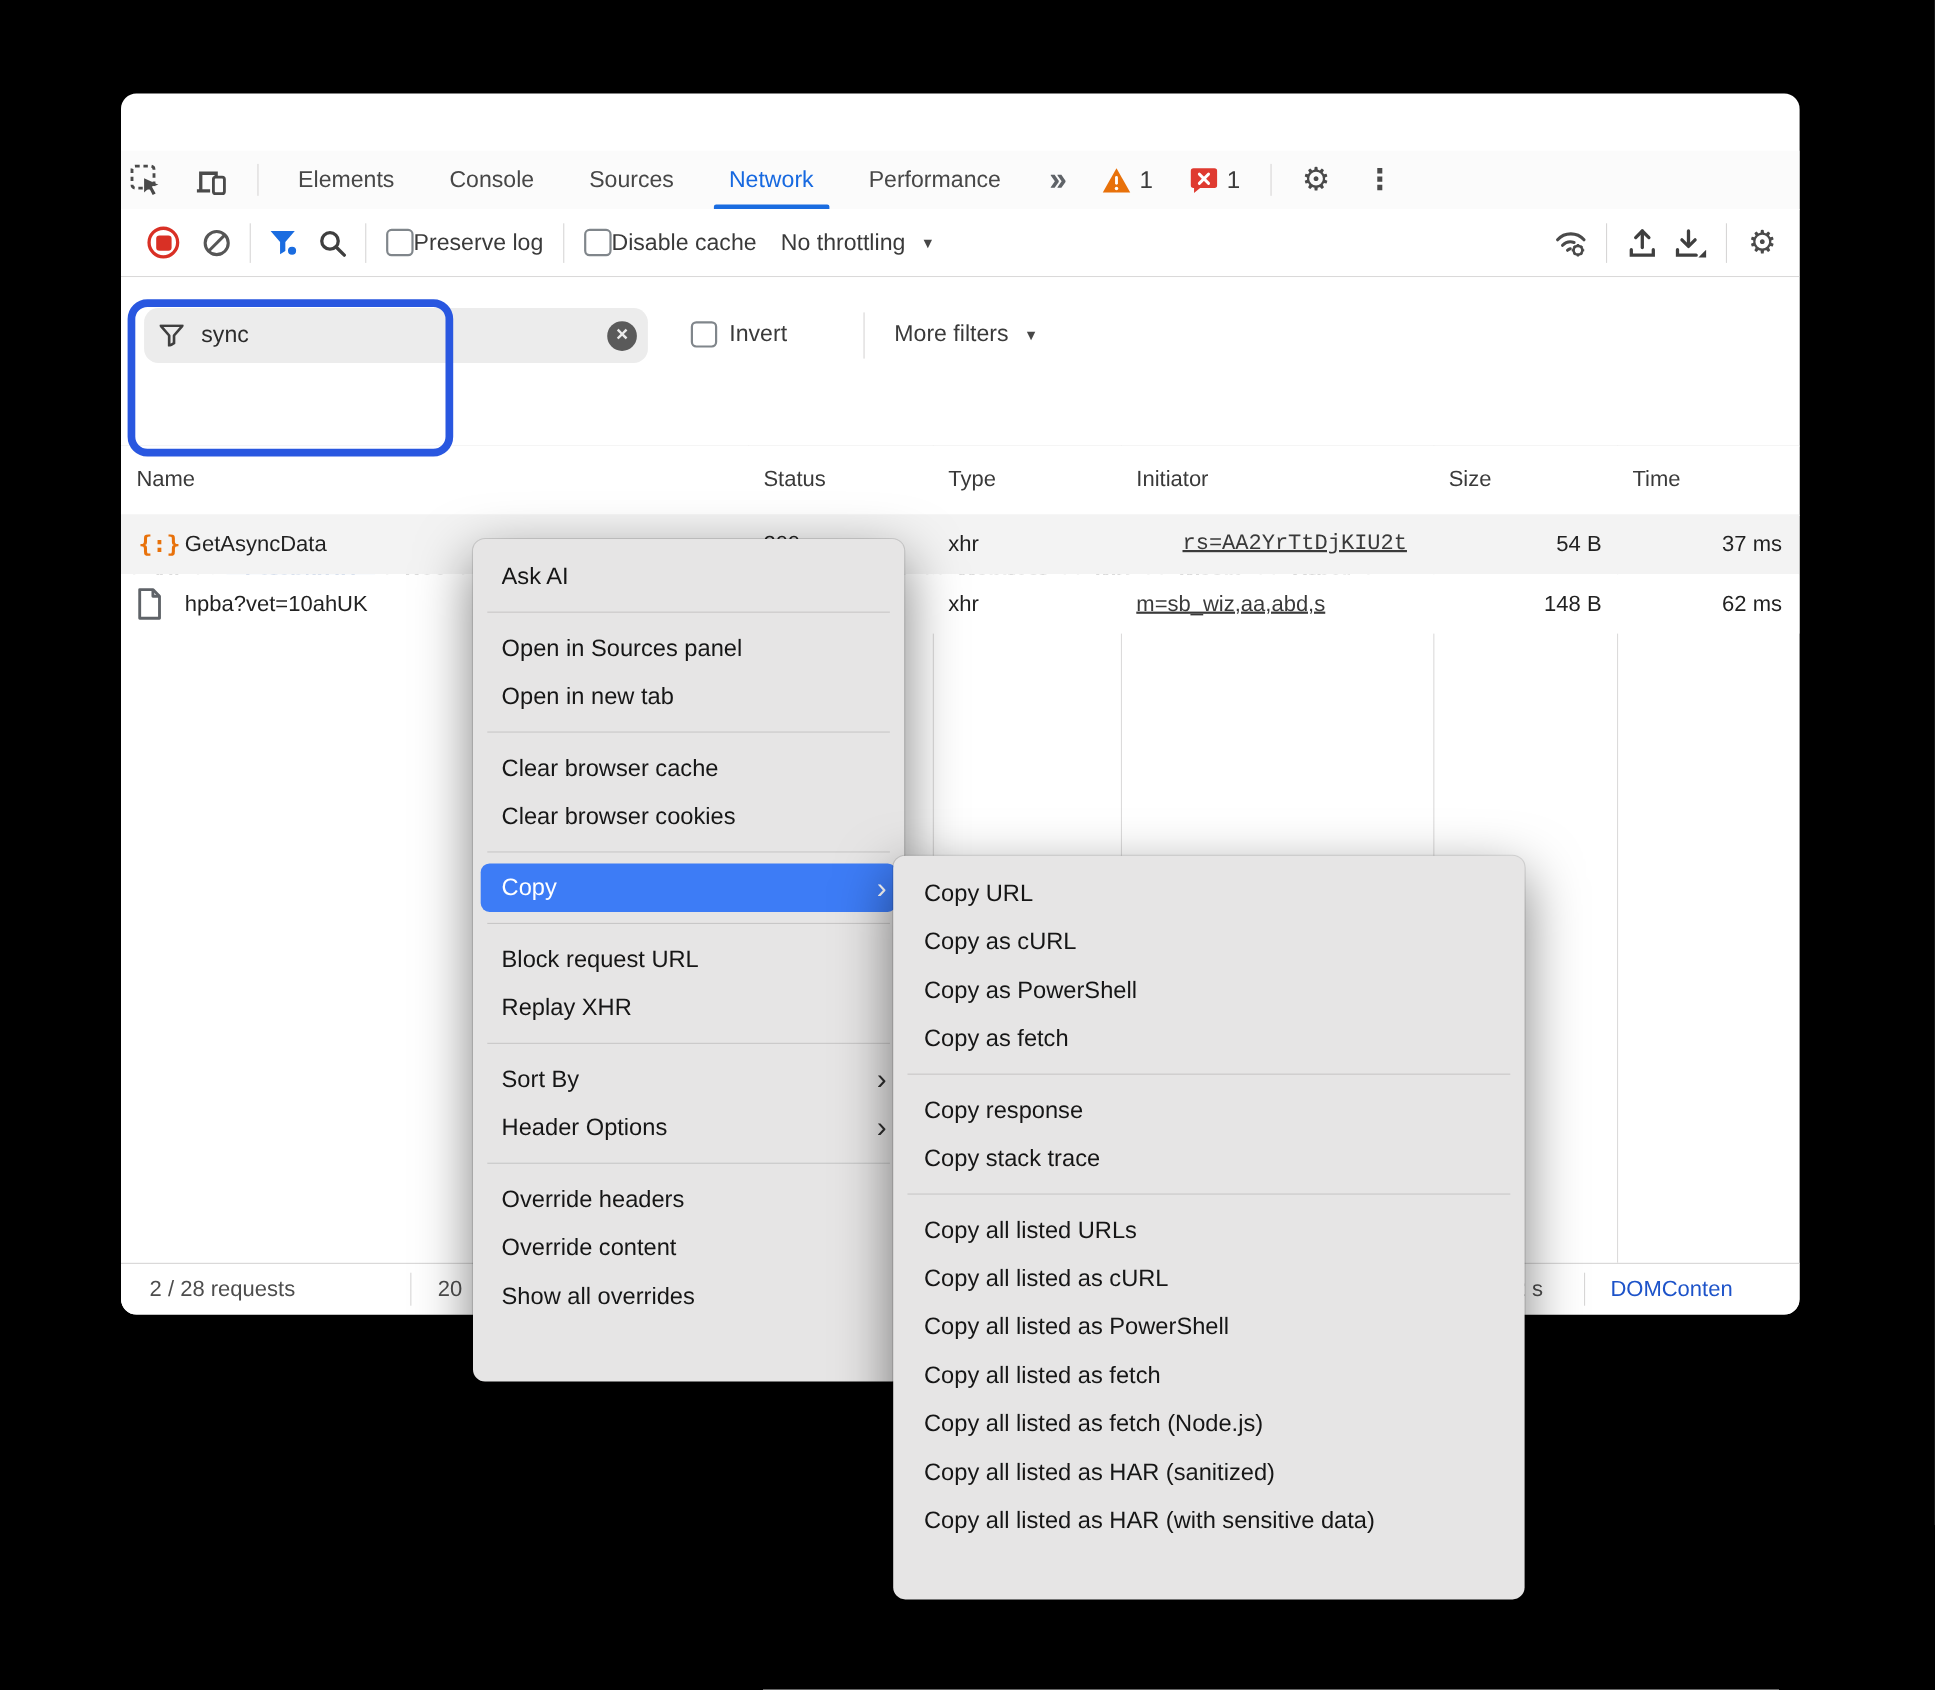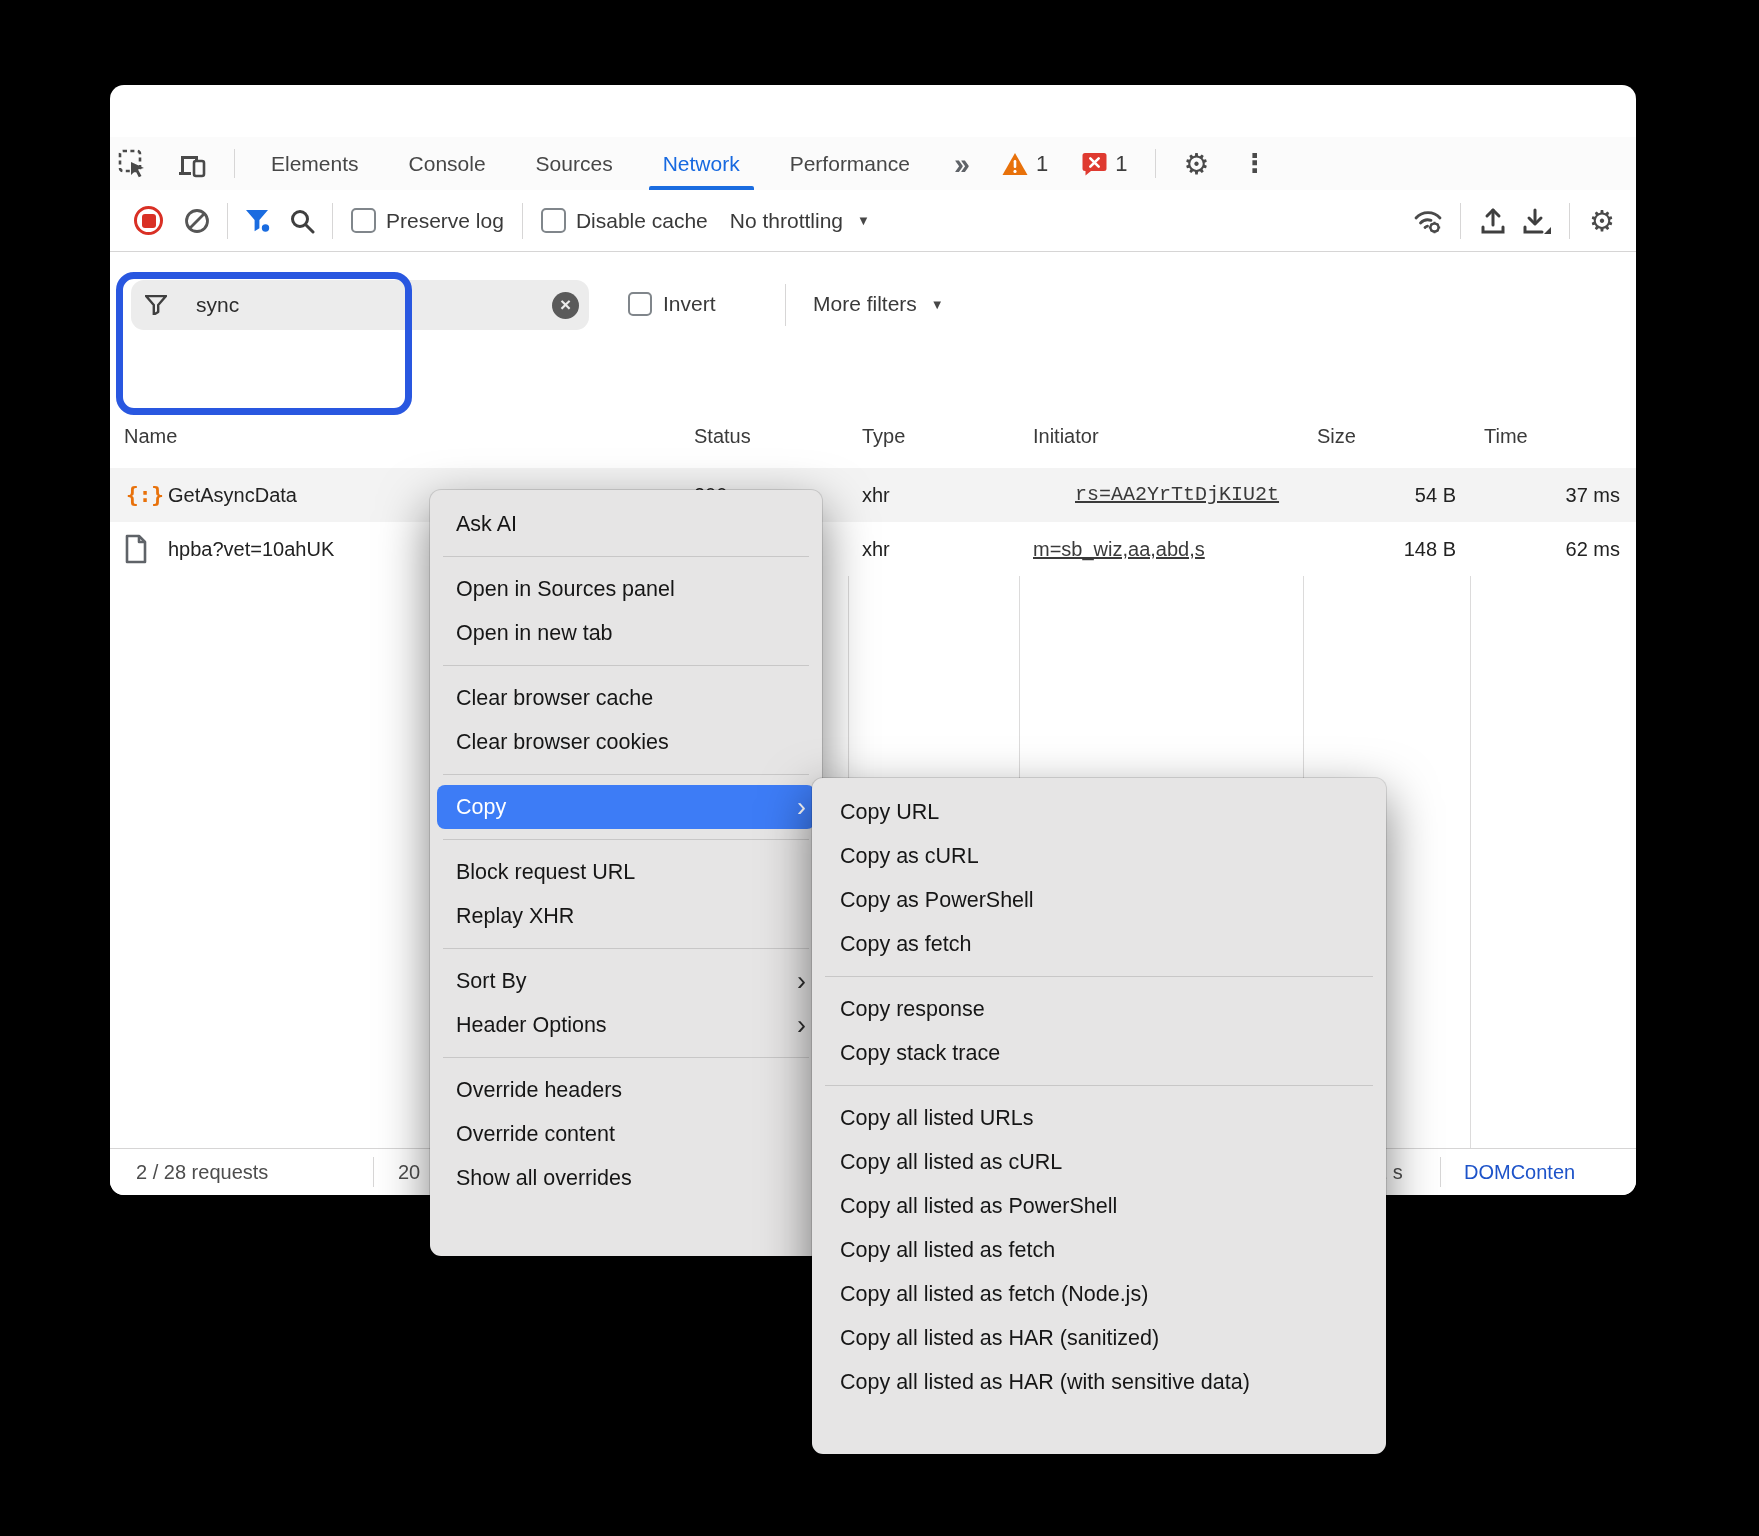--- a/index.html
+++ b/index.html
@@ -34,29 +34,29 @@
   .badge-wrap{display:flex;align-items:center;gap:8px;padding:0 10px;font-size:22px;color:#3c3c3c;}
   .glyph-btn{display:flex;align-items:center;justify-content:center;width:44px;font-size:29px;color:#4a4a4a;}
   .dots{font-size:26px;font-weight:700;color:#4a4a4a;letter-spacing:0;}
   
   .toolbar{position:absolute;left:0;top:105px;width:100%;height:62px;background:#fff;
     border-bottom:1px solid #d6d5d5;display:flex;align-items:center;padding:0 12px;box-sizing:border-box;}
   .record{width:23px;height:23px;border:3px solid #d93025;border-radius:50%;margin:0 12px;position:relative;}
   .record::after{content:"";position:absolute;left:4.5px;top:4.5px;width:14px;height:14px;background:#d93025;border-radius:3px;}
   .icbox{display:flex;align-items:center;justify-content:center;width:44px;height:40px;}
   .cb{width:21px;height:21px;border:2.5px solid #80868b;border-radius:5px;background:#fff;}
-  .tb-label{font-size:21px;color:#3a3a3a;margin-left:10px;}
+  .tb-label{font-size:21px;color:#3a3a3a;}
   .throttle{font-size:21px;color:#3a3a3a;margin-left:22px;}
   .caret{font-size:13px;color:#474747;margin-left:14px;}
   .tb-right{margin-left:auto;display:flex;align-items:center;}
   
   .filterarea{position:absolute;left:0;top:167px;width:100%;height:153px;background:#fff;border-bottom:1px solid #d6d5d5;}
   .filterpill{position:absolute;left:21px;top:28px;width:458px;height:50px;background:#ececec;border-radius:13px;
     display:flex;align-items:center;padding:0 10px 0 14px;box-sizing:border-box;}
-  .filterpill .q{font-size:21px;color:#2c2c2c;margin-left:29px;flex:1;}
+  .filterpill .q{font-size:21px;color:#2c2c2c;margin-left:16px;flex:1;}
   .clear-x{width:27px;height:27px;border-radius:50%;background:#5a5a5a;color:#ececec;display:flex;align-items:center;justify-content:center;
     font-size:19px;font-weight:700;}
   .invert{position:absolute;left:518px;top:40px;display:flex;align-items:center;gap:11px;font-size:21px;color:#3a3a3a;}
   .fsep{position:absolute;left:675px;top:32px;width:1px;height:42px;background:#d7d6d6;}
   .morefilters{position:absolute;left:703px;top:40px;display:flex;align-items:center;gap:12px;font-size:21px;color:#3a3a3a;}
   .chips{position:absolute;left:11px;top:257px;display:flex;align-items:center;gap:10px;}
   .chip{border:2px solid #bdbdbd;border-radius:12px;padding:5px 15px;font-size:20px;font-weight:600;color:#1f1f1f;background:#fff;white-space:nowrap;}
   .chip.sel{background:#d8e4fc;border-color:#d8e4fc;color:#0a3d91;}
   .chipdiv{width:1px;height:30px;background:#d7d6d6;margin:0 2px;}
   

